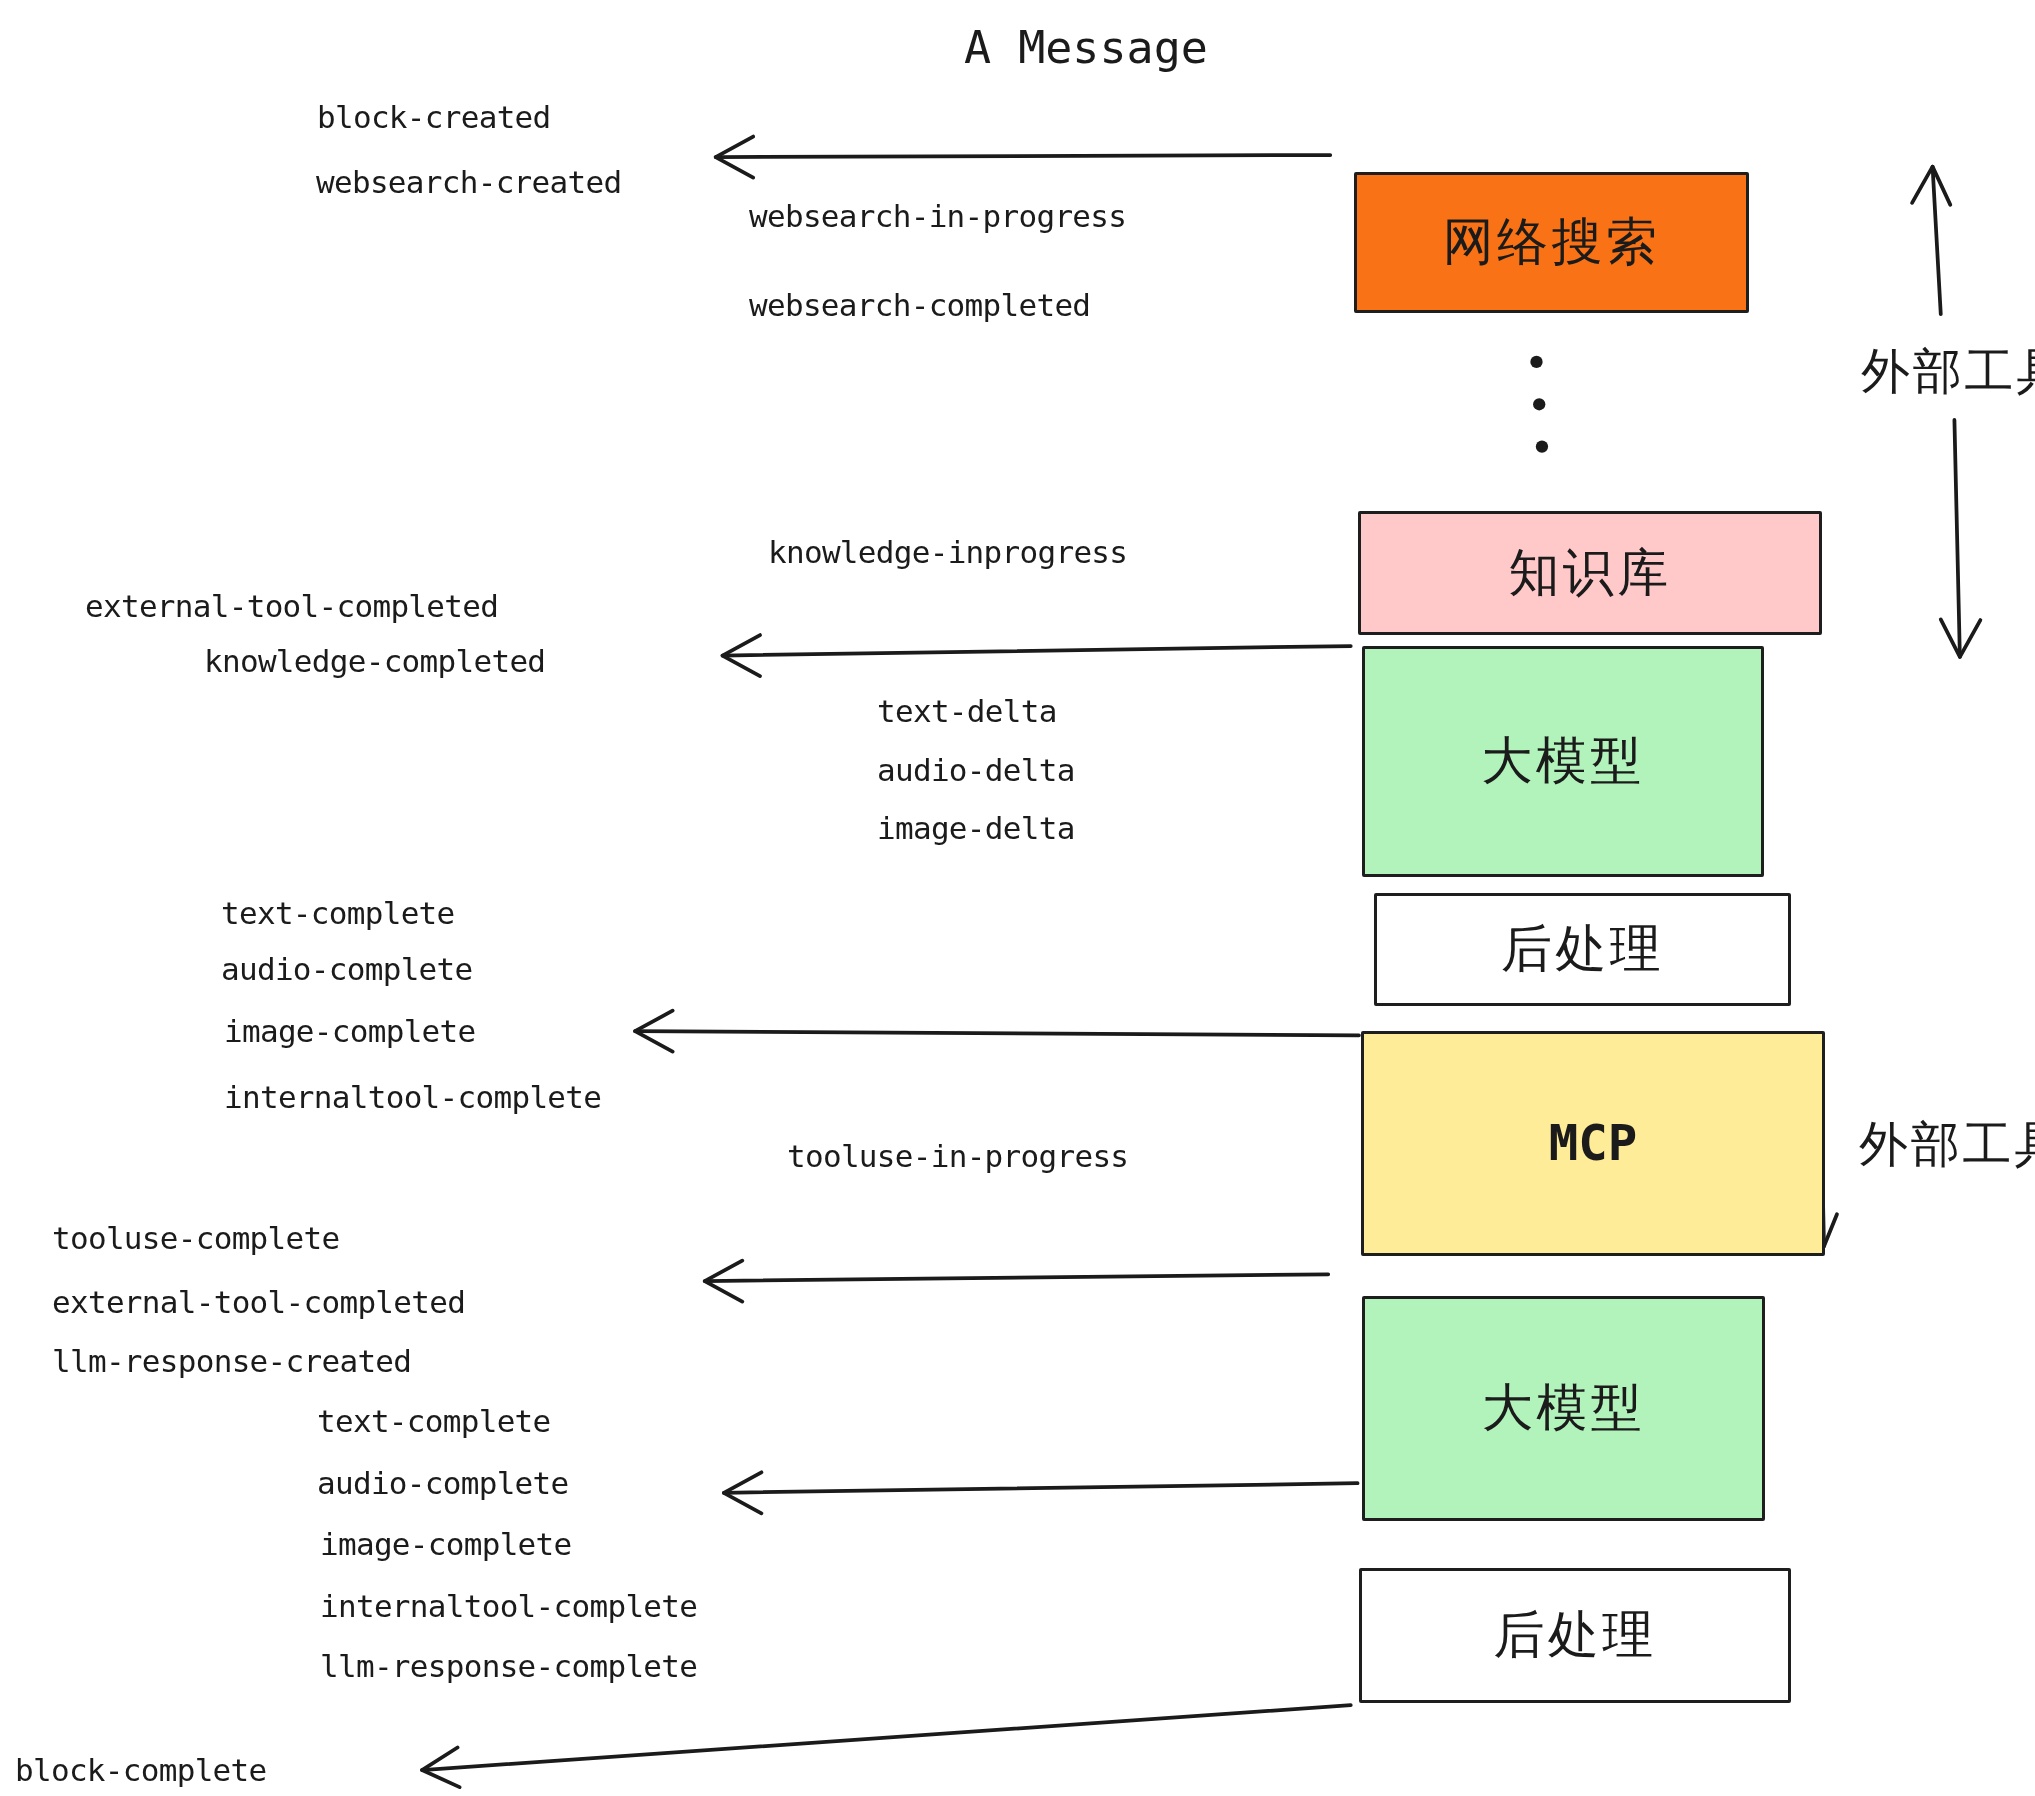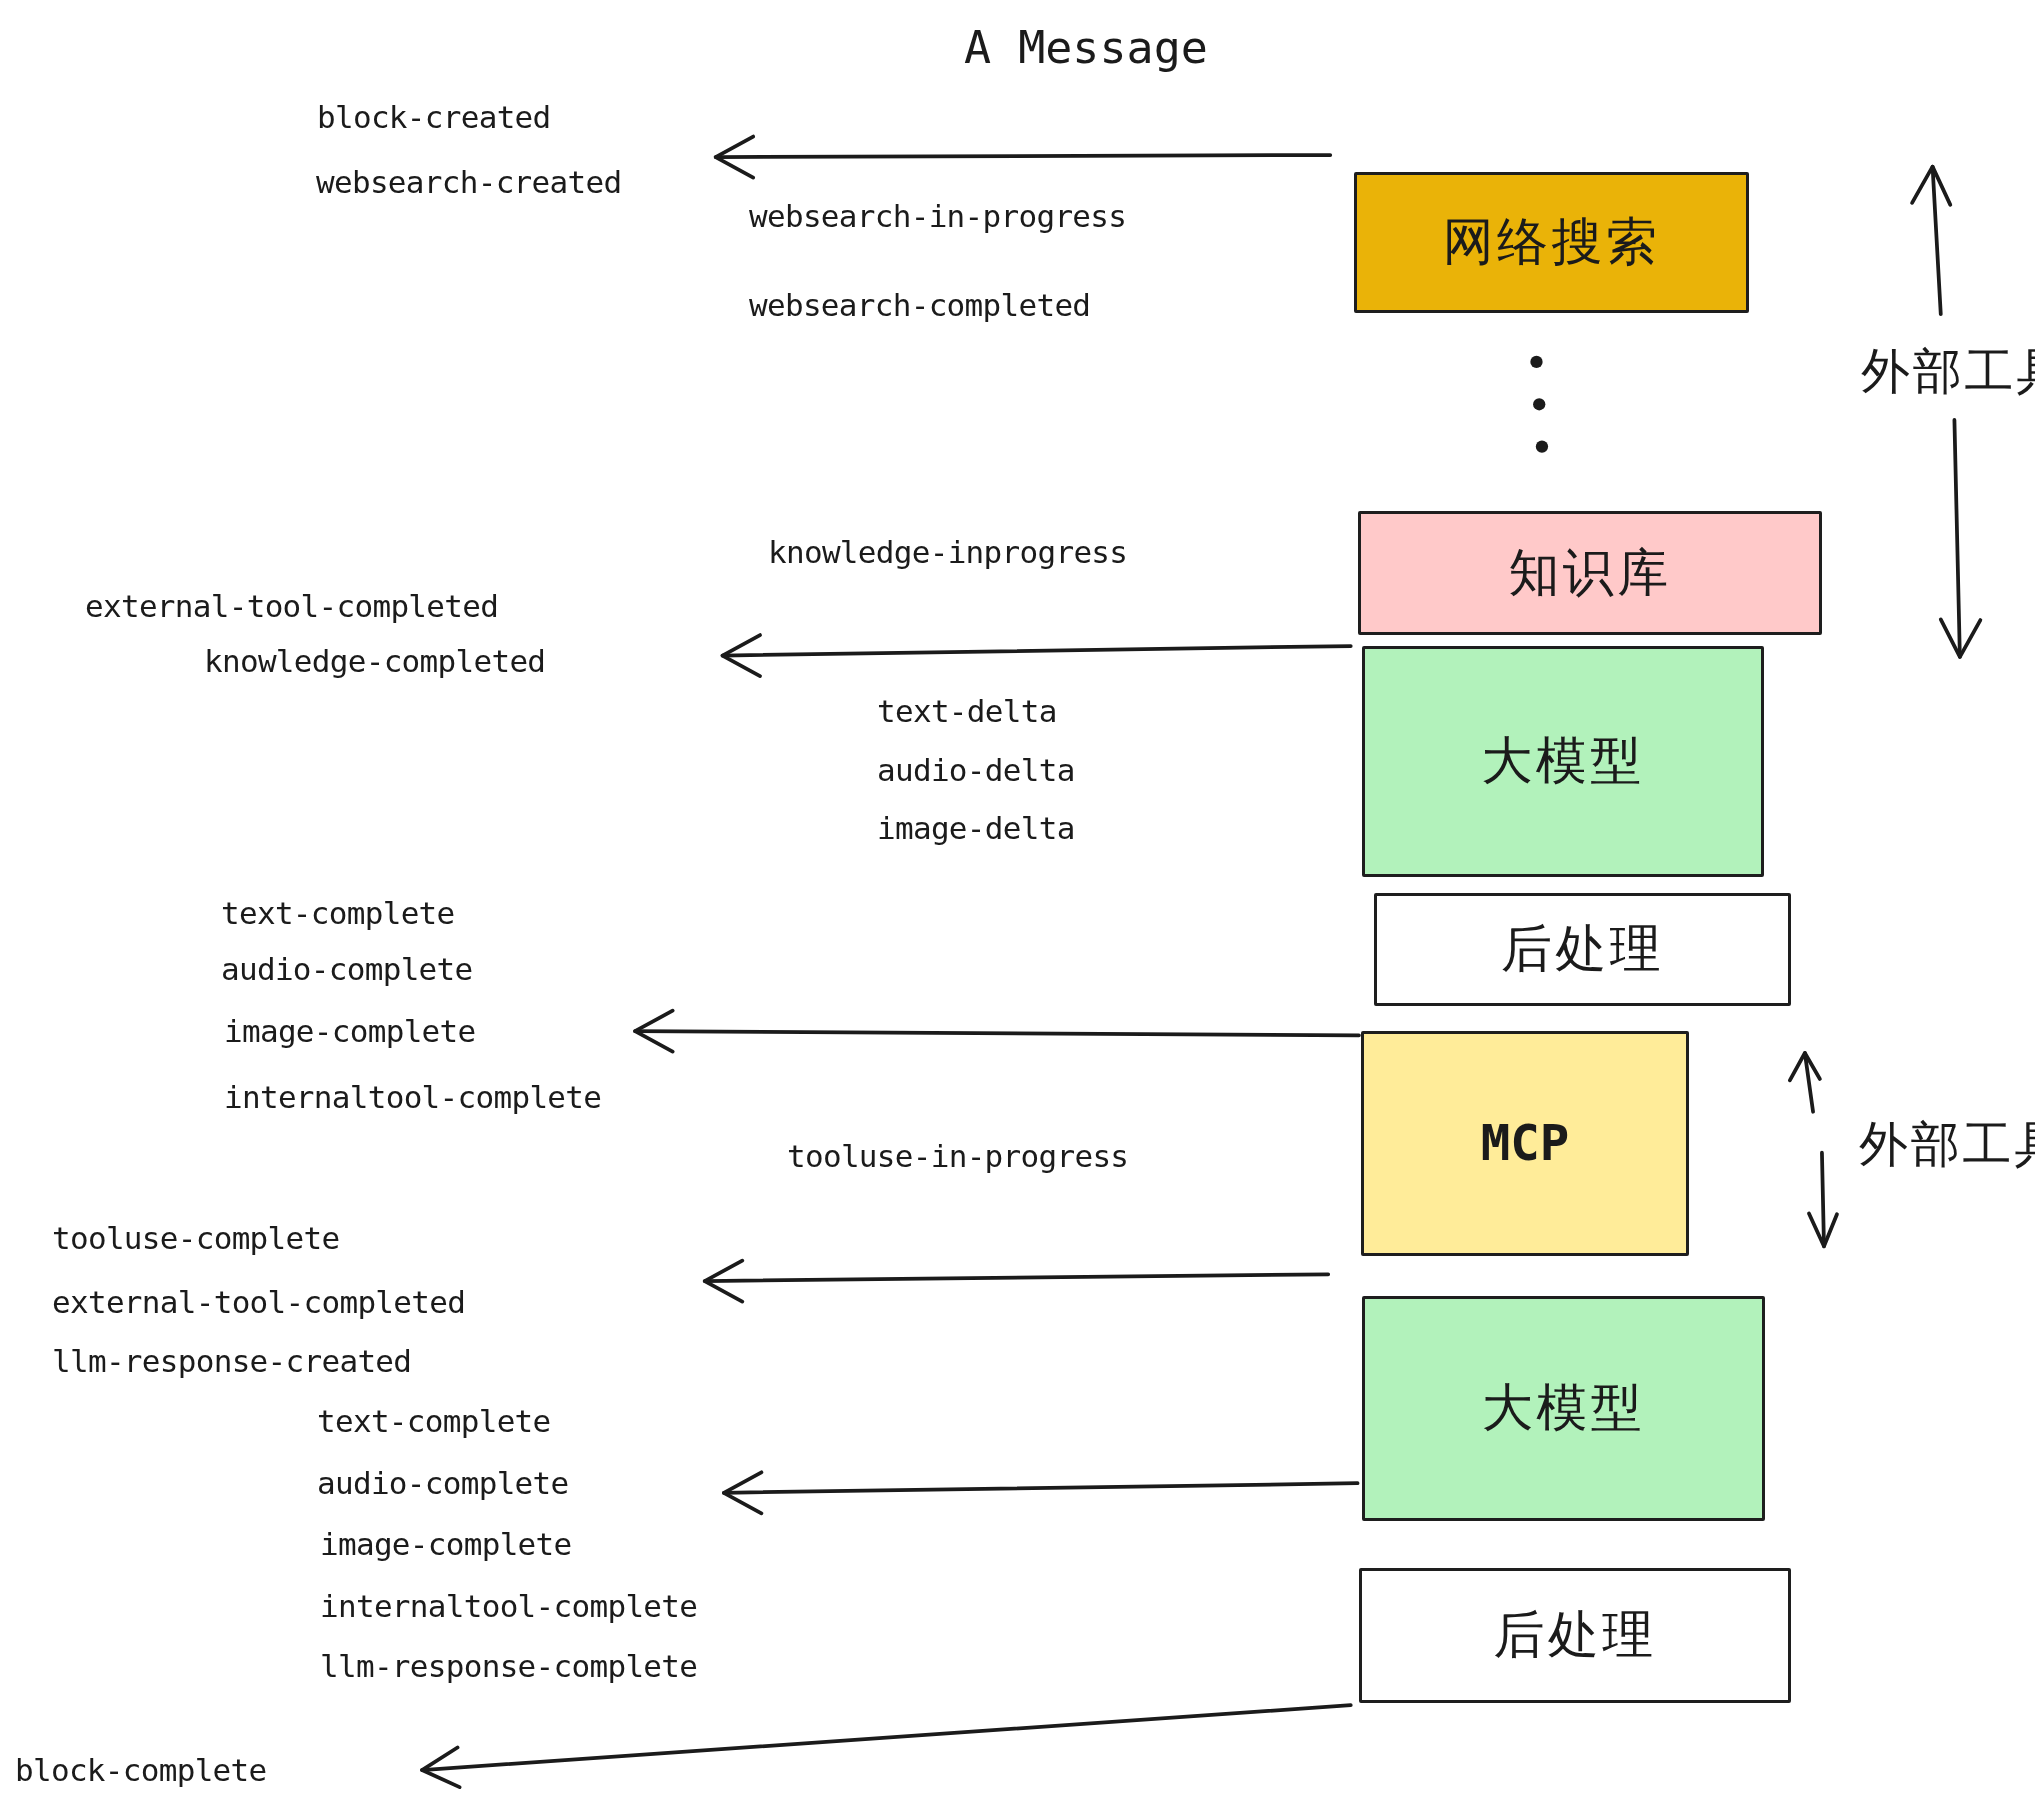--- a/index.html
+++ b/index.html
@@ -146,37 +146,37 @@
   <div class="ev" style="left:52px;top:1221px">tooluse-complete</div>
   <div class="ev" style="left:52px;top:1285px">external-tool-completed</div>
   <div class="ev" style="left:52px;top:1344px">llm-response-created</div>
   <div class="ev" style="left:317px;top:1404px">text-complete</div>
   <div class="ev" style="left:317px;top:1466px">audio-complete</div>
   <div class="ev" style="left:320px;top:1527px">image-complete</div>
   <div class="ev" style="left:320px;top:1589px">internaltool-complete</div>
   <div class="ev" style="left:320px;top:1649px">llm-response-complete</div>
   <div class="ev" style="left:15px;top:1753px">block-complete</div>
 
-  <div class="box" style="left: 1354px; top: 172px; width: 395px; height: 141px; background-color: #eab308; justify-content: center;">
+  <div class="box" style="left: 1354px; top: 172px; width: 395px; height: 141px; background-color: #f97316; justify-content: center;">
     <span class="cjk">网络搜索</span>
   </div>
 
   <div class="box" style="left: 1358px; top: 511px; width: 464px; height: 124px; background-color: rgb(255, 201, 201);">
     <span class="cjk">知识库</span>
   </div>
 
   <div class="box" style="left: 1362px; top: 646px; width: 402px; height: 231px; background-color: rgb(178, 242, 187);">
     <span class="cjk">大模型</span>
   </div>
 
   <div class="box" style="left: 1374px; top: 893px; width: 417px; height: 113px; background-color: rgb(255, 255, 255);">
     <span class="cjk">后处理</span>
   </div>
 
-  <div class="box" style="left: 1361px; top: 1031px; width: 328px; height: 225px; background-color: rgb(255, 236, 153);">
+  <div class="box" style="left: 1361px; top: 1031px; width: 464px; height: 225px; background-color: rgb(255, 236, 153);">
     <span class="mono">MCP</span>
   </div>
 
   <div class="box" style="left: 1362px; top: 1296px; width: 403px; height: 225px; background-color: rgb(178, 242, 187);">
     <span class="cjk">大模型</span>
   </div>
 
   <div class="box" style="left: 1359px; top: 1568px; width: 432px; height: 135px; background-color: rgb(255, 255, 255);">
     <span class="cjk">后处理</span>
   </div>

